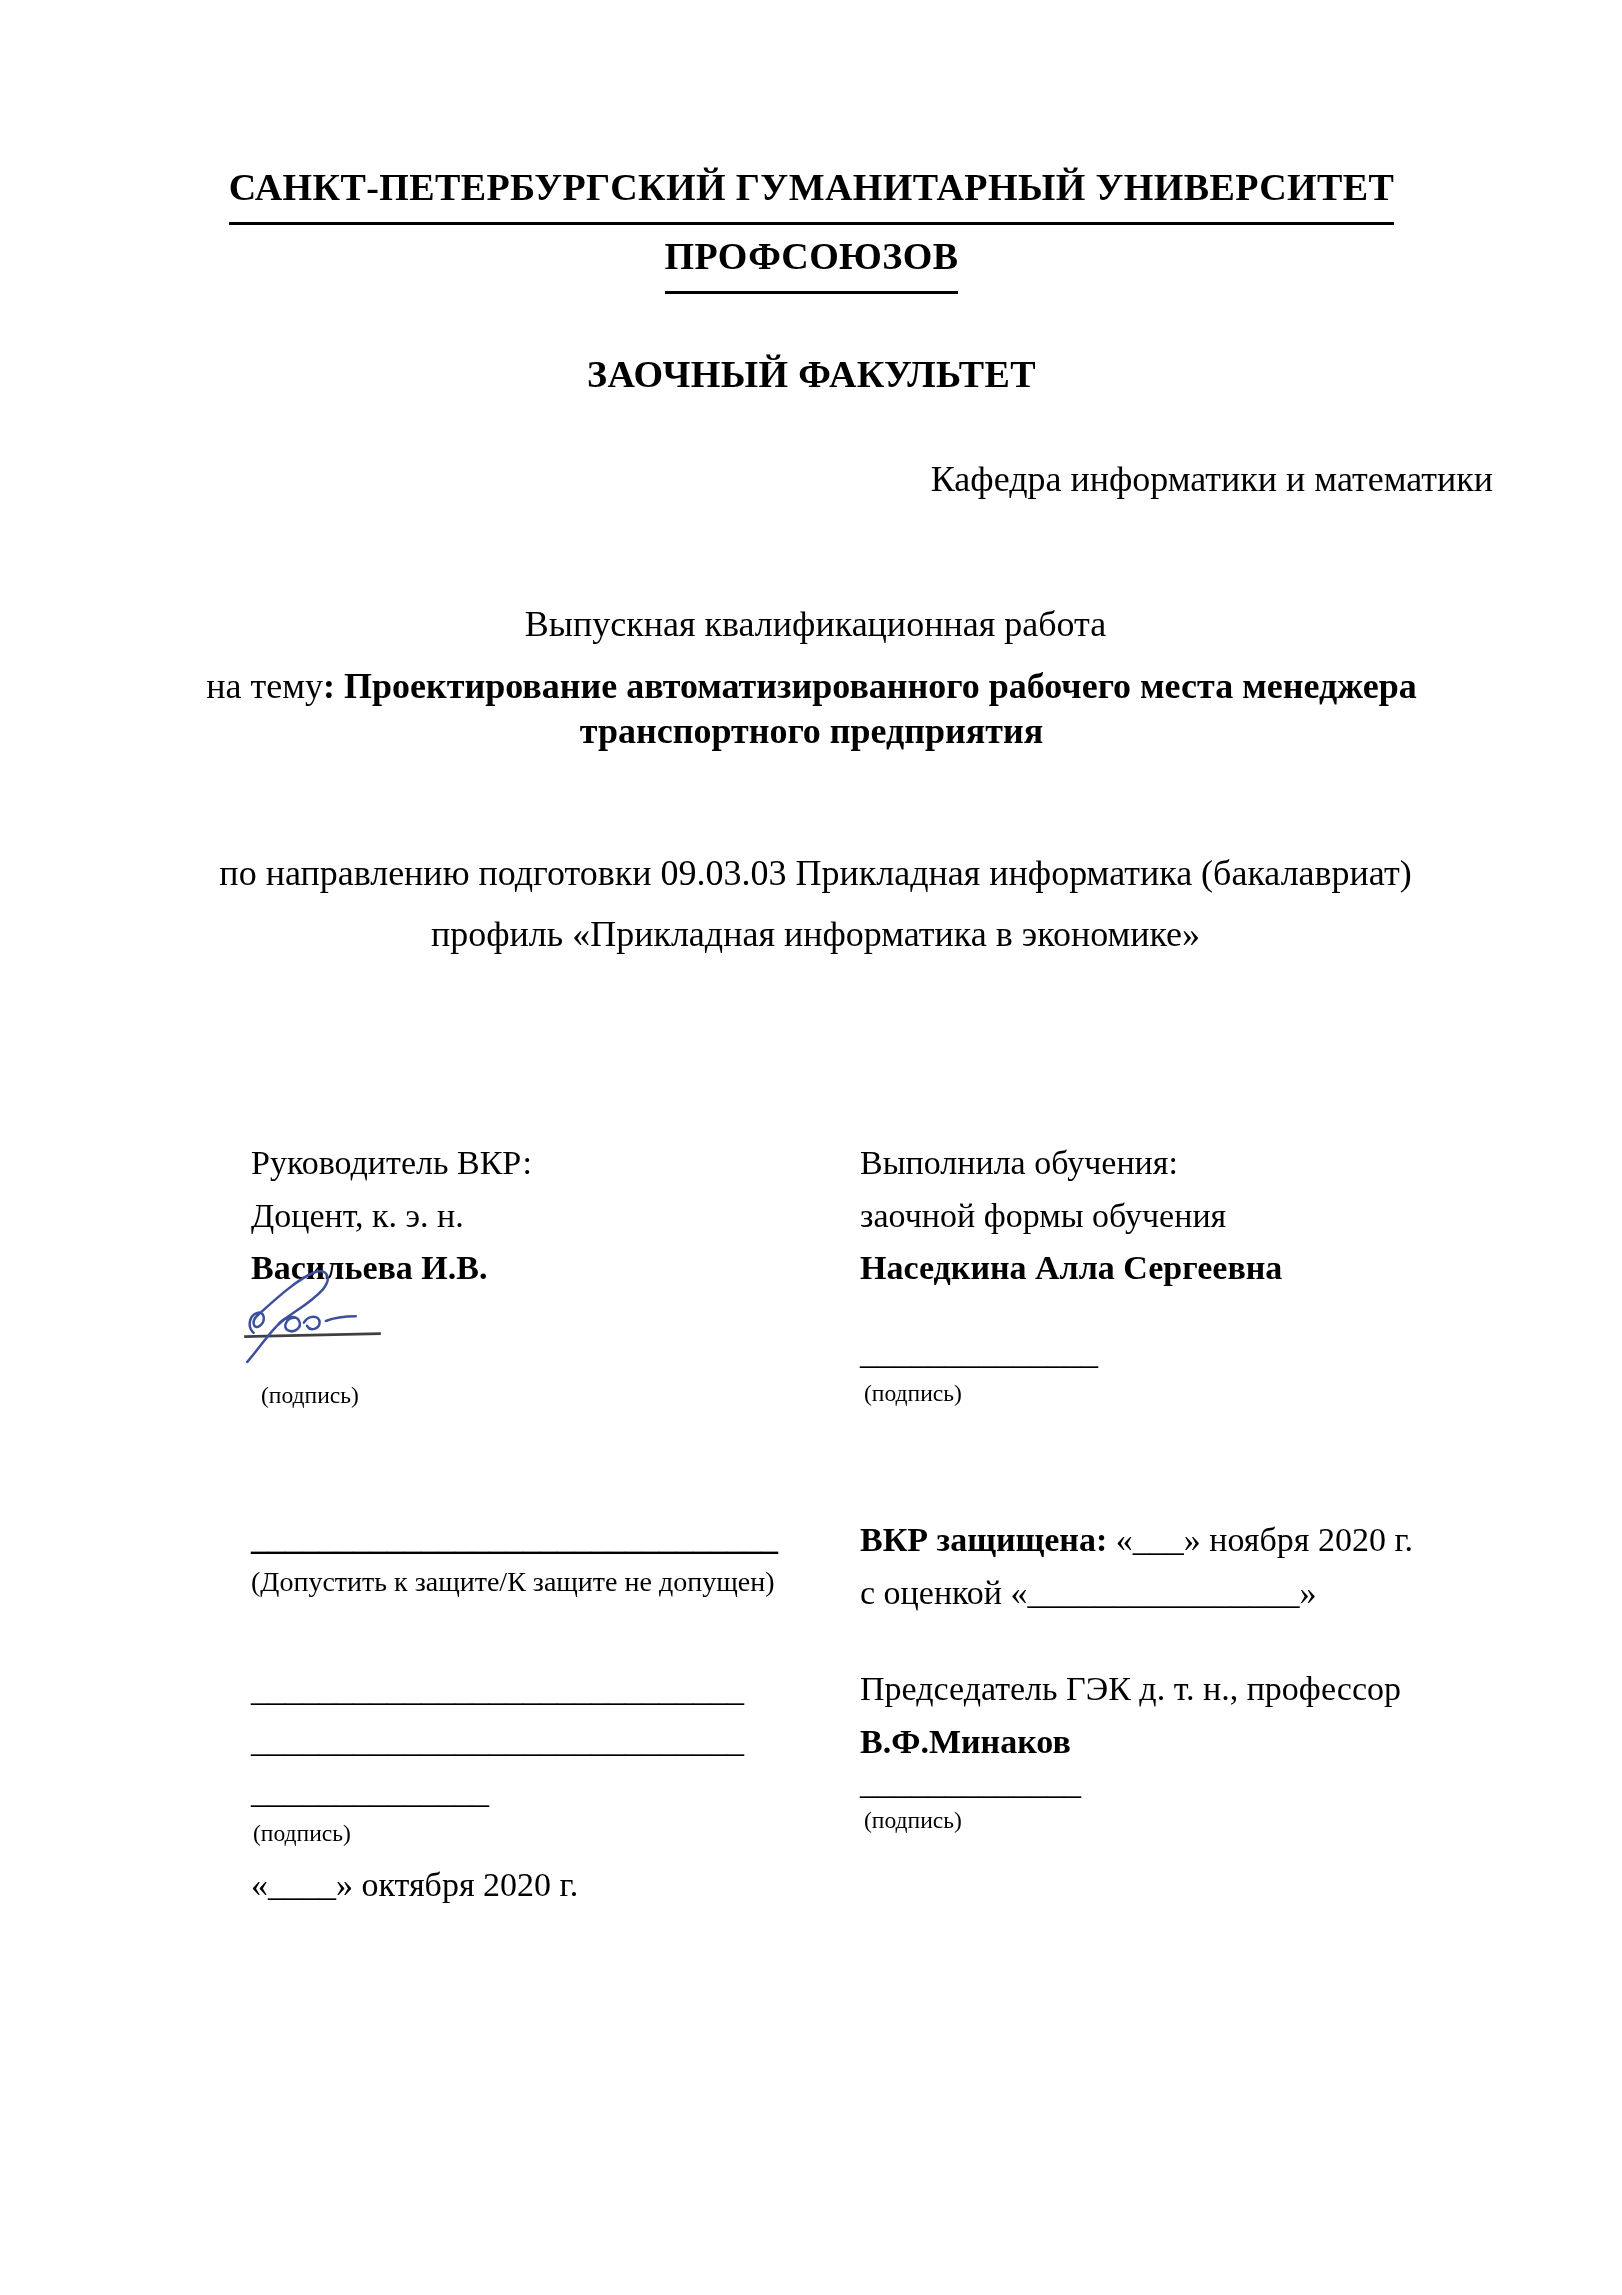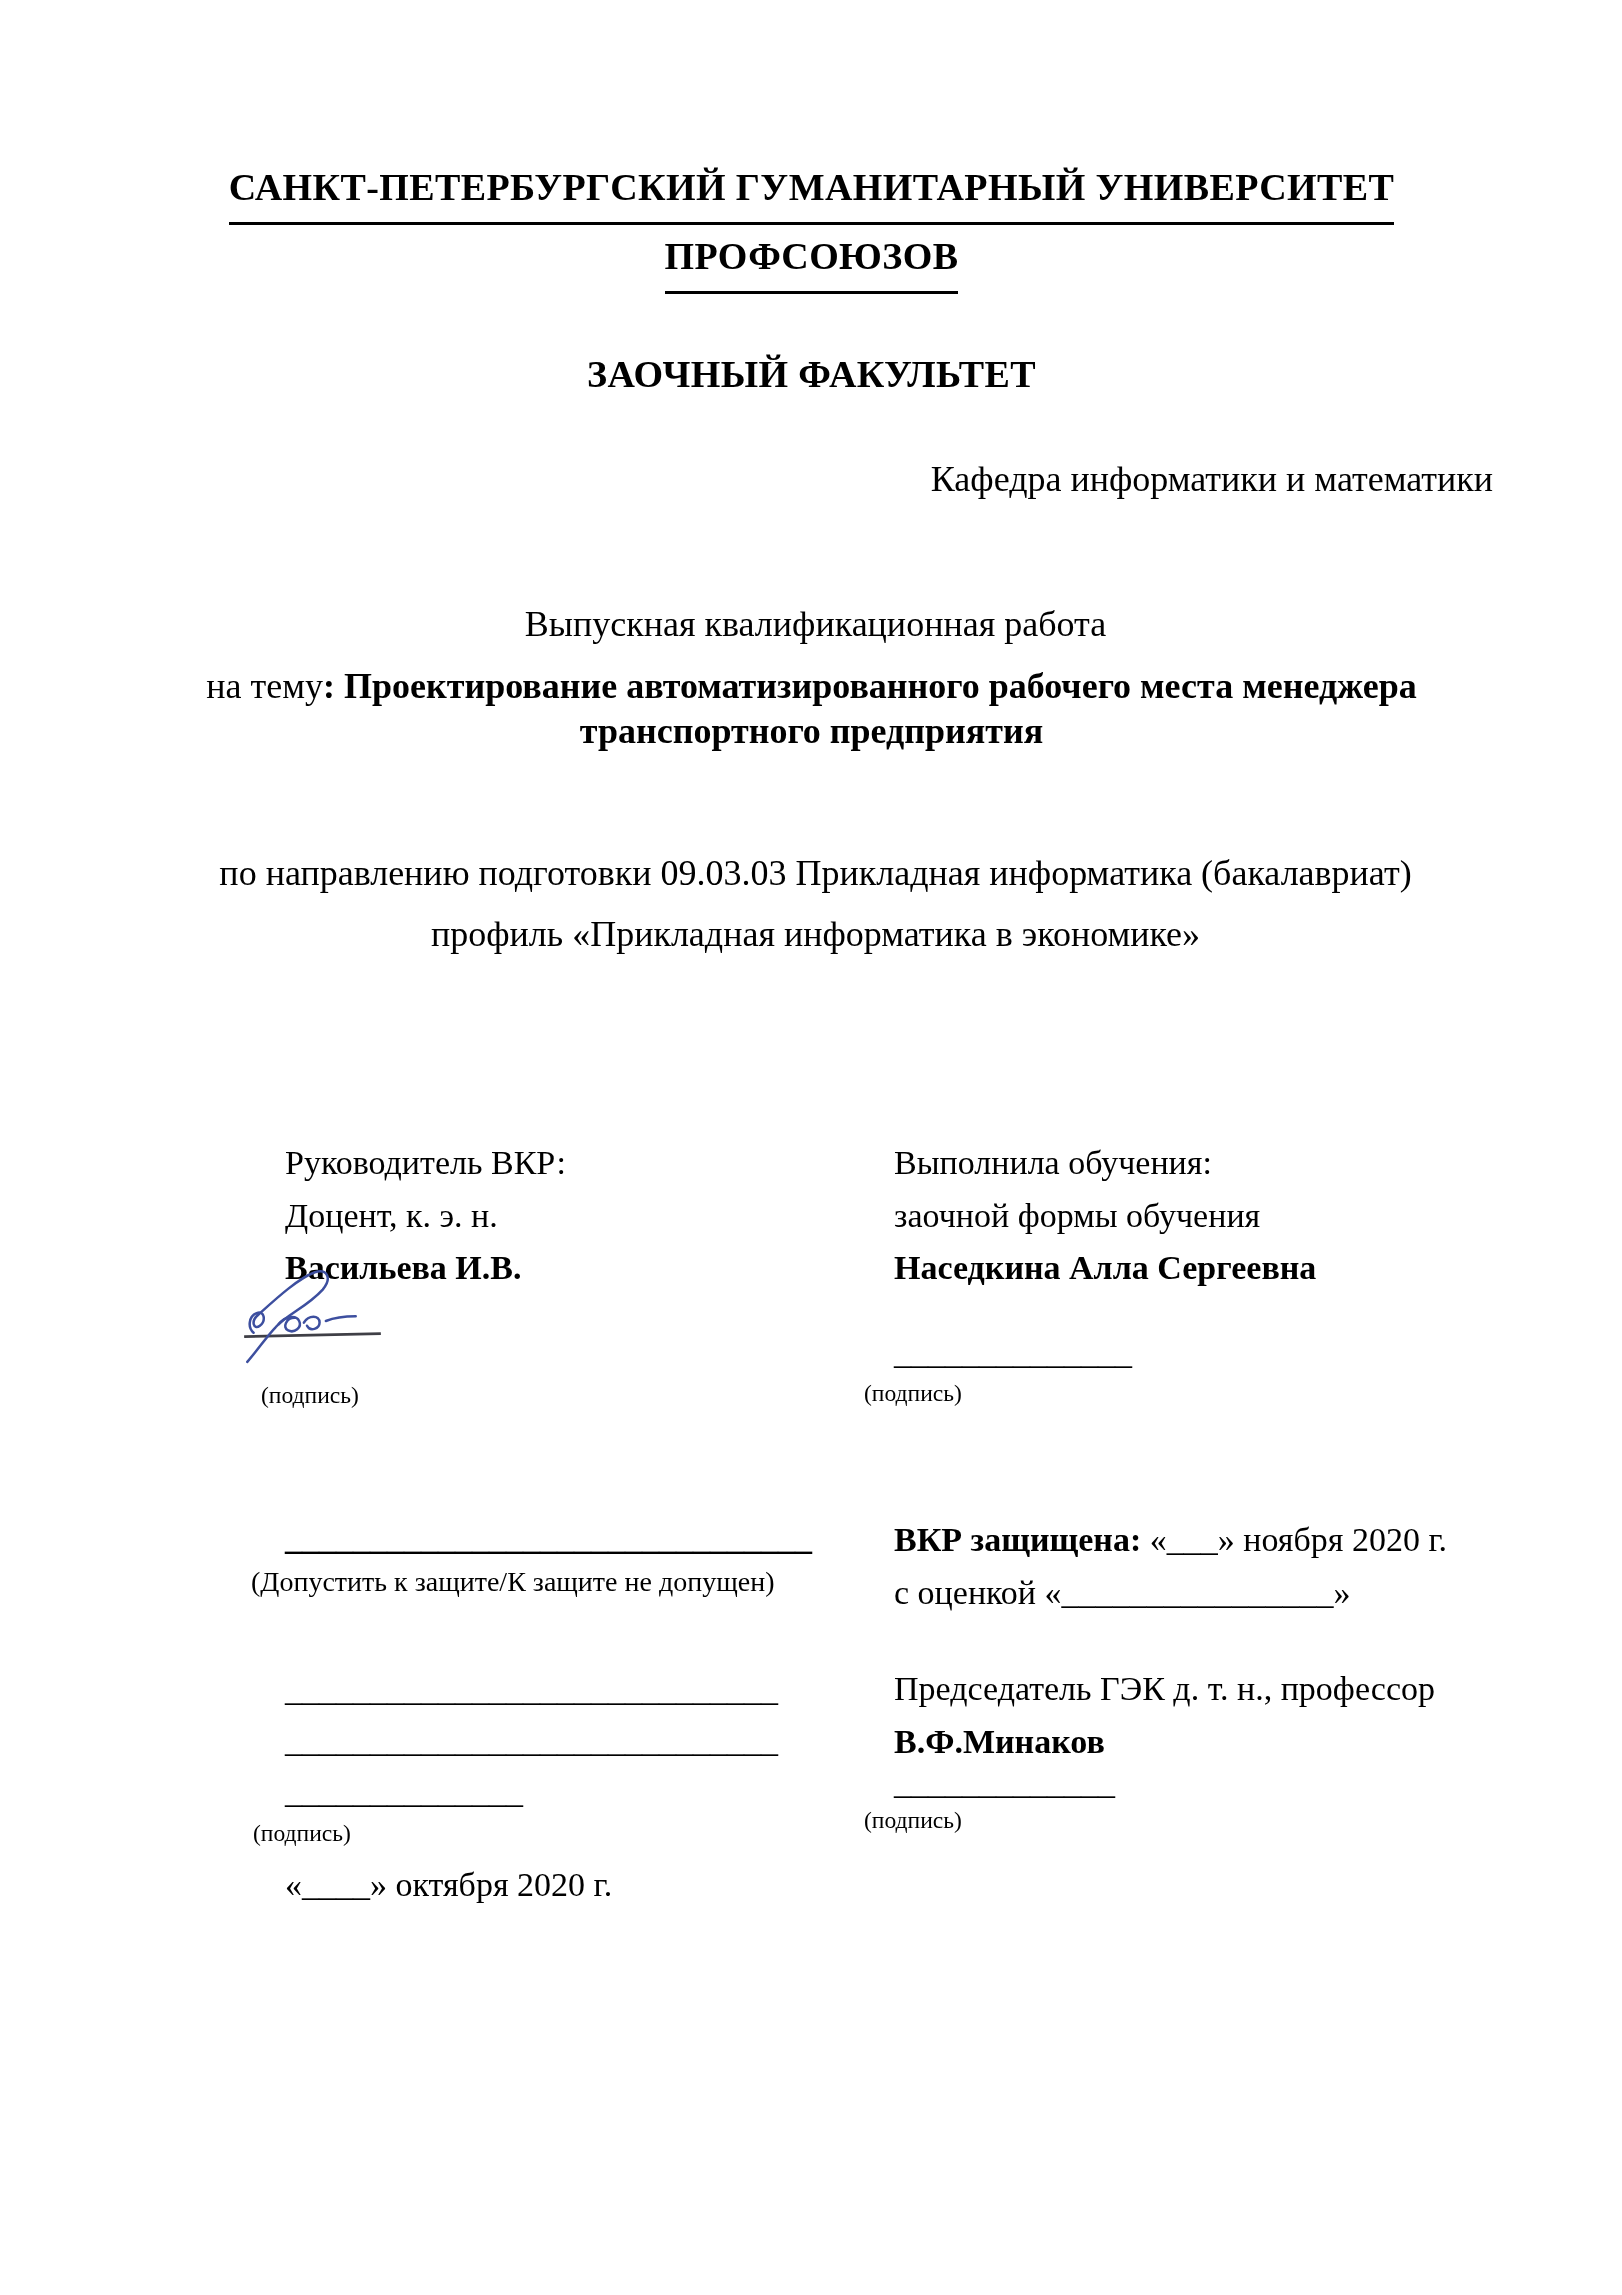--- a/index.html
+++ b/index.html
@@ -10,21 +10,21 @@
     overflow:hidden;
   }
   .abs { position:absolute; }
   .b { font-weight:bold; }
   .center-line { left:0; right:0; text-align:center; }
   .hdr { font-size:38px; font-weight:bold; letter-spacing:0.4px; }
   .uline { border-bottom:3.9px solid #000; padding-bottom:14px; }
   .mid { font-size:36px;padding-left:8px; }
   .dept { font-size:36px; right:130px; text-align:center; }
   .topic-wrap { width:1256px; left:50%; transform:translateX(-50%); text-align:center; line-height:1.25; font-size:36px; }
-  .colline { font-size:34px; line-height:1.55;margin-left:34px; }
+  .colline { font-size:34px; line-height:1.55; }
   .cap { font-size:23.6px; }
   .admit-cap { font-size:28px; }
   .uscore { letter-spacing:0; white-space:nowrap; }
   svg.sig { overflow:visible; }
 </style>
 </head>
 <body style="background: rgb(255, 255, 255); color: rgb(0, 0, 0);">
 
 <div class="abs center-line hdr" style="top:165px"><span class="uline">САНКТ-ПЕТЕРБУРГСКИЙ ГУМАНИТАРНЫЙ УНИВЕРСИТЕТ</span></div>
 <div class="abs center-line hdr" style="top:234px"><span class="uline">ПРОФСОЮЗОВ</span></div>

